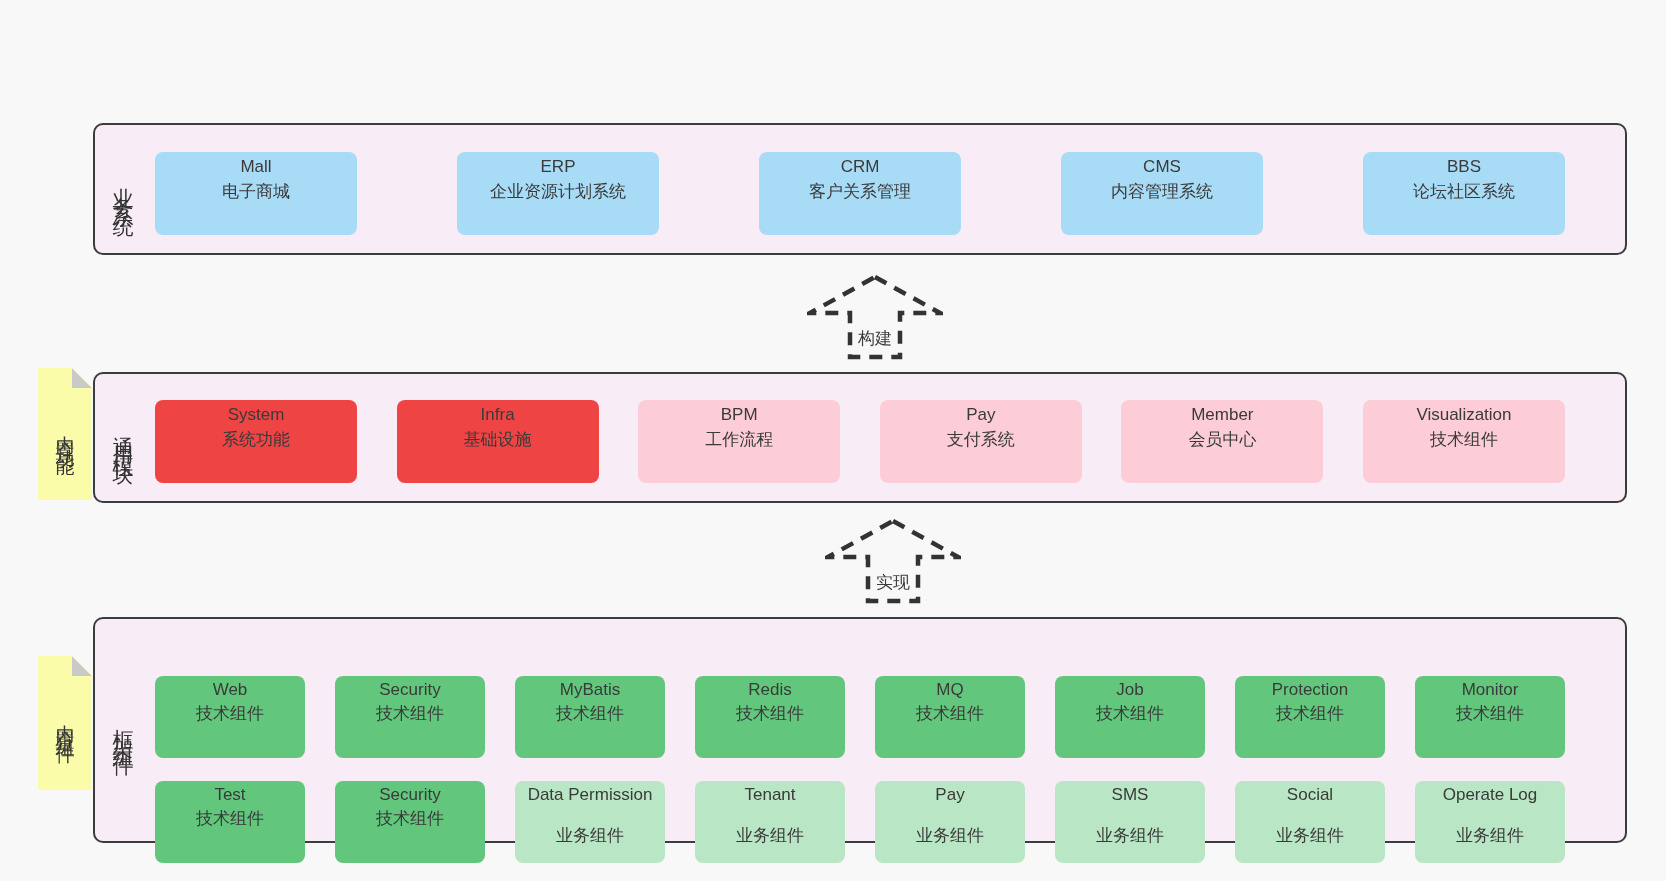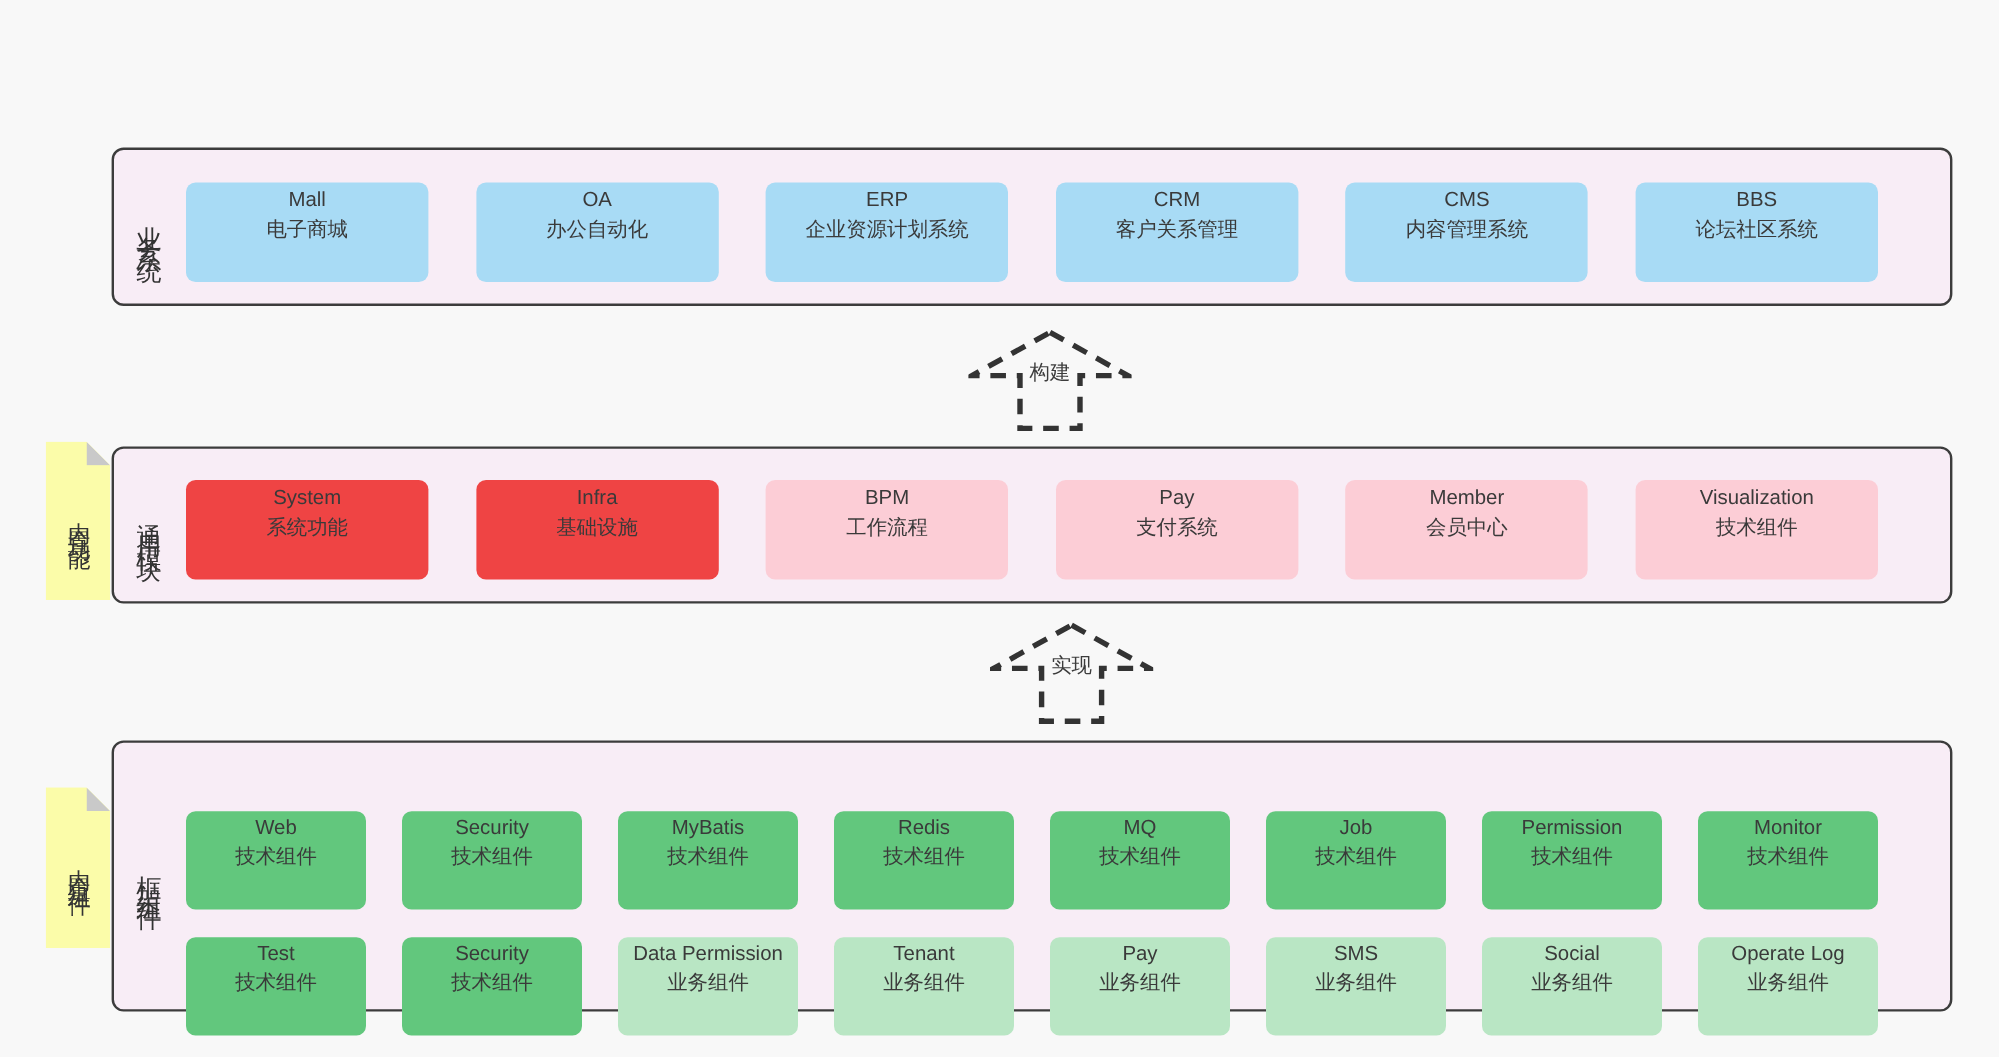--- a/index.html
+++ b/index.html
@@ -17,32 +17,32 @@
   .box{border-radius:8px;display:flex;flex-direction:column;align-items:center;
        text-align:center;color:#3a3a3a;font-size:17px;line-height:25px;box-sizing:border-box;padding:2px 8px;}
   .box .en,.box .zh{display:block;}
   .w202{width:202px;height:83px;}
   .w150{width:150px;height:82px;line-height:24px;margin-top:36px;}
 
   .blue{background:#a8dbf5;}
   .red{background:#ef4444;}
   .pink{background:#fccdd6;}
   .green{background:#62c77d;}
-  .lgreen{background:#b9e6c4;}
+  .lgreen{background:#b9e6c4;gap:17px;}
 
   .note{position:absolute;width:54px;background:#fbfca9;
         clip-path:polygon(0 0, calc(100% - 20px) 0, 100% 20px, 100% 100%, 0 100%);
         display:flex;align-items:center;justify-content:center;}
   .note .fold{position:absolute;top:0;right:0;width:20px;height:20px;background:#c9c9c9;
         clip-path:polygon(0 0, 100% 100%, 0 100%);}
   .note span{writing-mode:vertical-lr;text-orientation:upright;font-size:19px;letter-spacing:7px;color:#333;}
 
   .arrow{position:absolute;width:136px;height:86px;}
   .arrow svg{position:absolute;left:0;top:0;}
-  .arrow .arrow-label{position:absolute;left:50%;top:24px;transform:translateX(-50%);
+  .arrow .arrow-label{position:absolute;left:50%;top:52px;transform:translateX(-50%);
         background:#f8f8f8;padding:1px 5px;font-size:17px;color:#3c3c3c;white-space:nowrap;}
 </style>
 </head>
 <body>
 
 <div class="canvas">
 
   <div class="note" style="left:38px;top:368px;height:132px;">
     <div class="fold"></div>
     <span>内置功能</span>
@@ -54,24 +54,20 @@
   </div>
 
   <div class="band" style="top:123px;height:132px;">
     <div class="band-label">
       <span>业务系统</span>
     </div>
     <div class="row" style="top:27px;">
       <div class="box w202 blue">
         <span class="en">Mall</span>
         <span class="zh">电子商城</span>
-      </div>
-      <div class="box w202 blue">
-        <span class="en">OA</span>
-        <span class="zh">办公自动化</span>
       </div>
       <div class="box w202 blue">
         <span class="en">ERP</span>
         <span class="zh">企业资源计划系统</span>
       </div>
       <div class="box w202 blue">
         <span class="en">CRM</span>
         <span class="zh">客户关系管理</span>
       </div>
       <div class="box w202 blue">
@@ -154,21 +150,21 @@
       </div>
       <div class="box w150 green">
         <span class="en">MQ</span>
         <span class="zh">技术组件</span>
       </div>
       <div class="box w150 green">
         <span class="en">Job</span>
         <span class="zh">技术组件</span>
       </div>
       <div class="box w150 green">
-        <span class="en">Permission</span>
+        <span class="en">Protection</span>
         <span class="zh">技术组件</span>
       </div>
       <div class="box w150 green">
         <span class="en">Monitor</span>
         <span class="zh">技术组件</span>
       </div>
     </div>
     <div class="row" style="top:126px;">
       <div class="box w150 green">
         <span class="en">Test</span>

